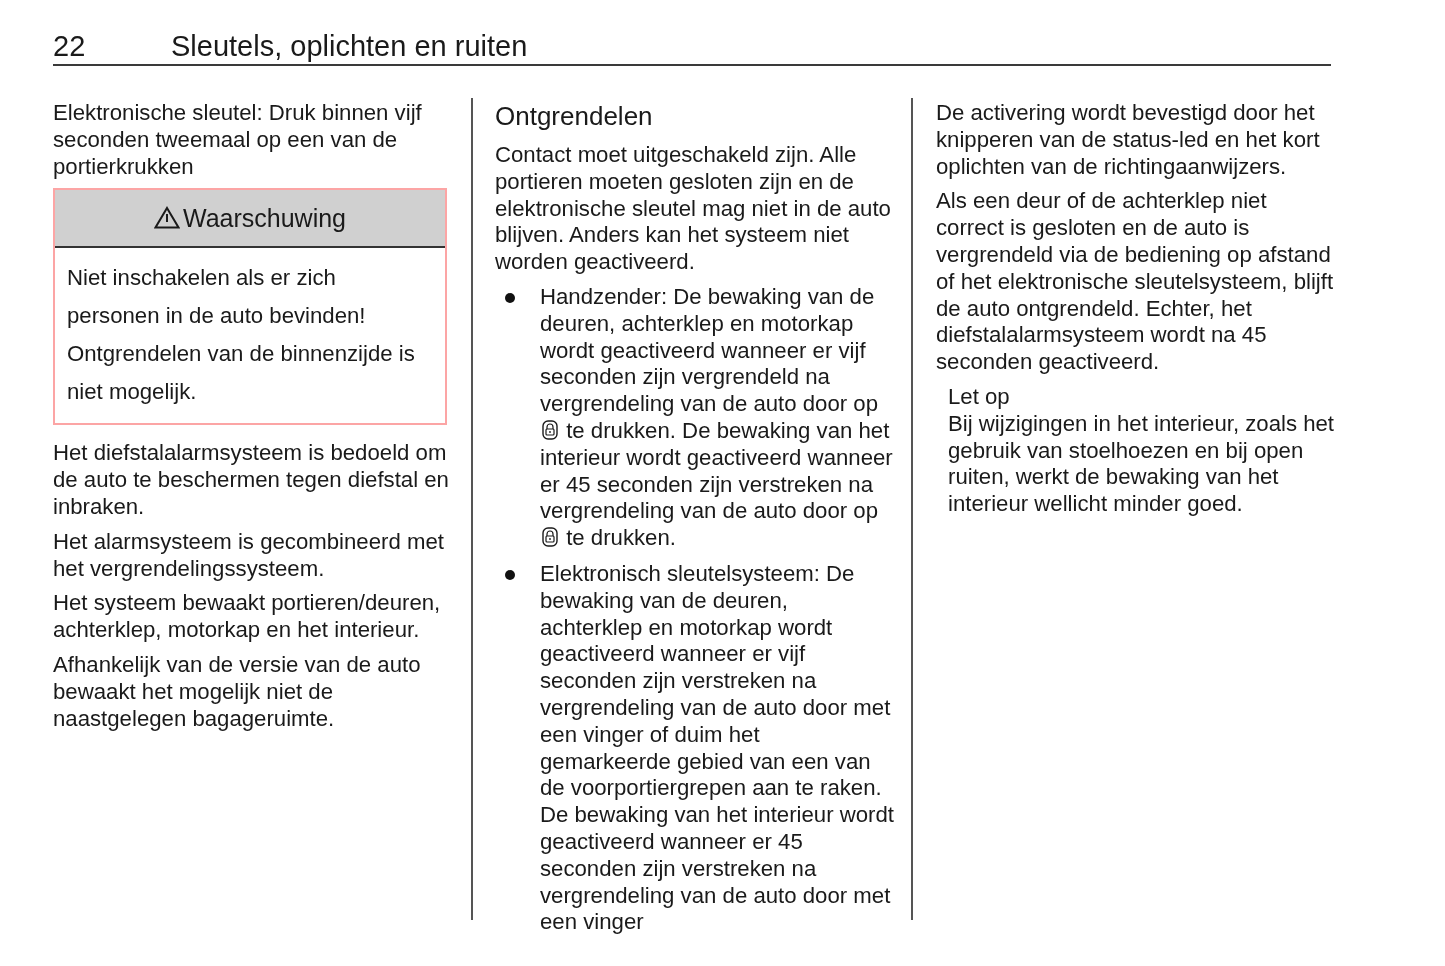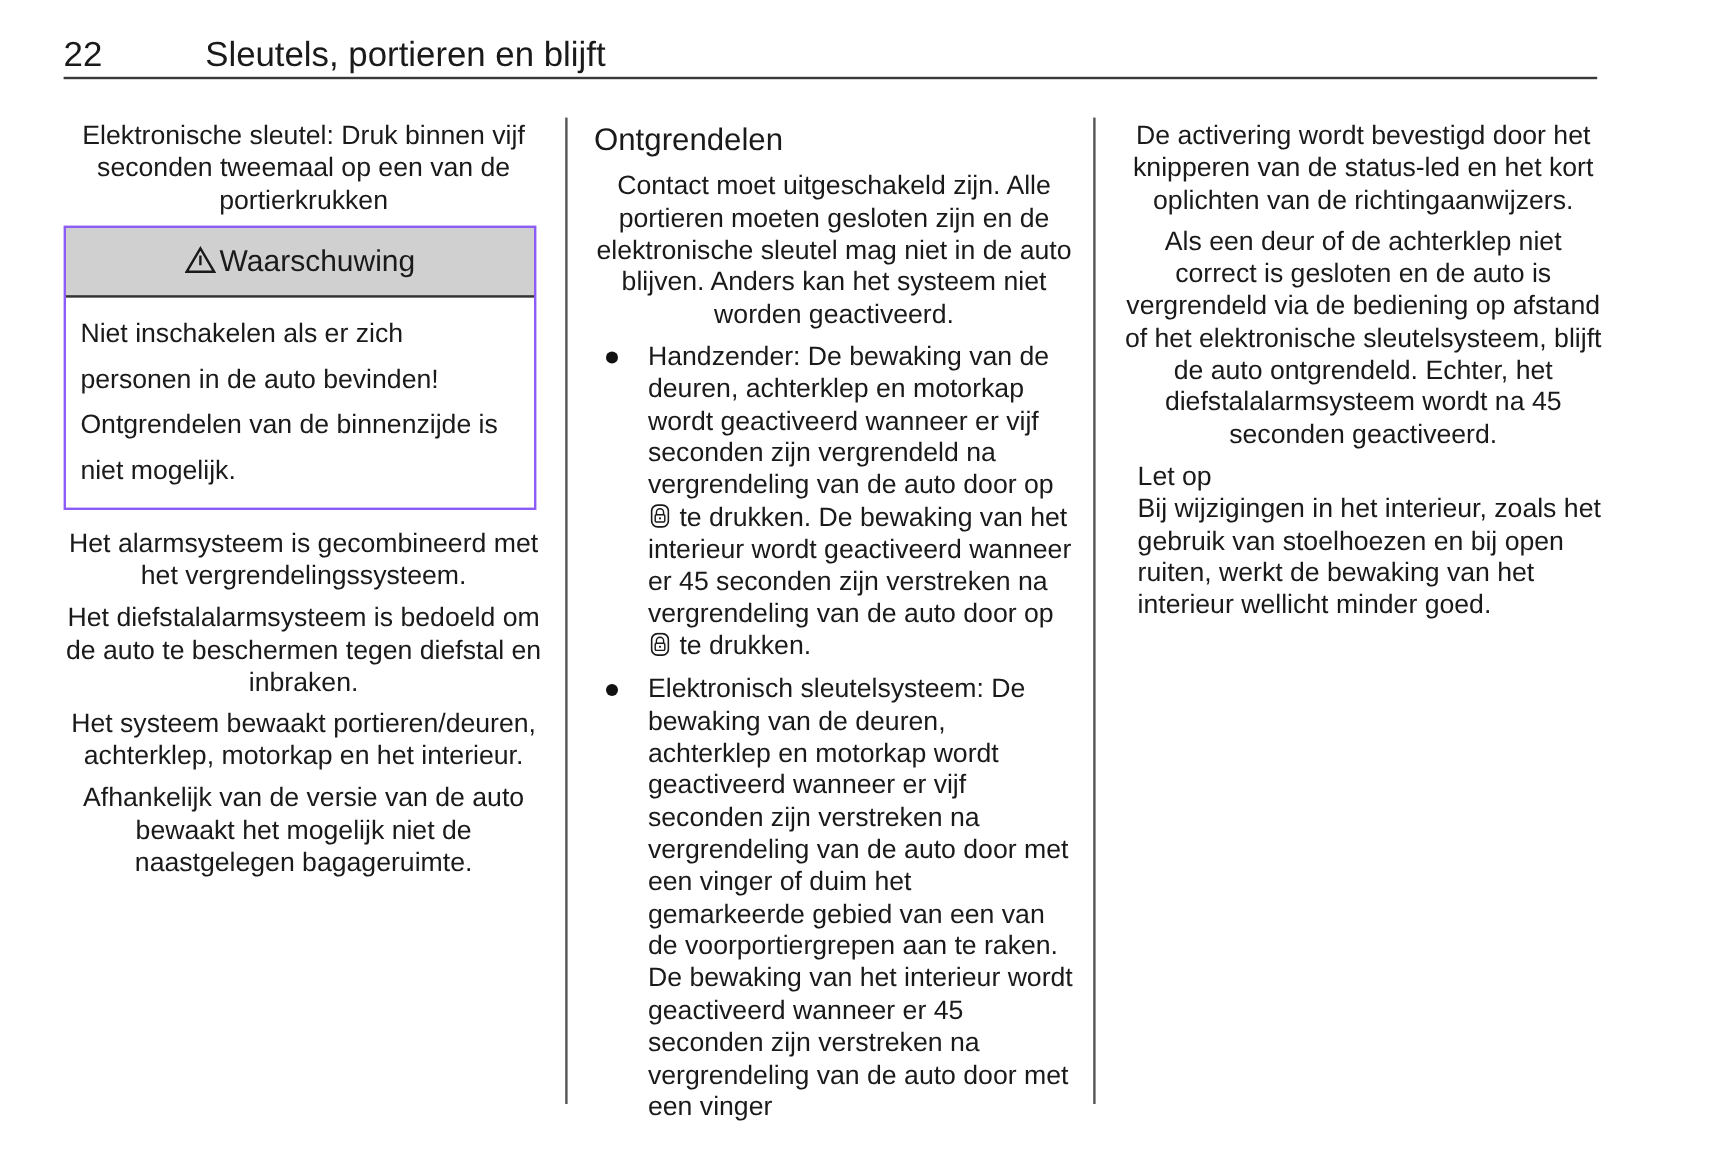--- a/index.html
+++ b/index.html
@@ -5,61 +5,61 @@
   html, body { margin: 0; padding: 0; background: #ffffff; }
   body {
     width: 1445px; height: 966px; position: relative; overflow: hidden;
     font-family: "Liberation Sans", sans-serif; color: #1a1a1a;
   }
   .header { position: absolute; left: 53px; top: 28px; width: 1278px; height: 36px; border-bottom: 2px solid #3a3a3a; }
   .page-num { position: absolute; left: 0; top: 0; font-size: 29px; line-height: 36px; }
   .page-title { position: absolute; left: 118px; top: 0; font-size: 29px; line-height: 36px; }
   .divider { position: absolute; top: 98px; width: 2px; height: 822px; background: #555555; }
   .col { position: absolute; top: 100px; font-size: 22.2px; line-height: 26.8px; }
-  .col p { margin: 0 0 8px 0; text-align: center; }
+  .col p { margin: 0 0 8px 0; }
   .col1 { left: 53px; width: 400px; }
   .col2 { left: 495px; width: 400px; }
   .col3 { left: 936px; width: 400px; }
   .h1 { font-size: 32px; line-height: 40px; margin: 27px 0 9px 0; }
   .h2 { font-size: 26px; line-height: 32px; margin: 0 0 10px 0; }
-  .warn { border: 2px solid #8b5cf6; width: 390px; margin-bottom: 15px; }
+  .warn { border: 2px solid #fca5a5; width: 390px; margin-bottom: 15px; }
   .warn-head { background: #d0d0d0; border-bottom: 2px solid #333333; height: 56px; line-height: 56px; text-align: center; font-size: 25px; }
   .warn-head svg { vertical-align: -2px; margin-right: 3px; }
   .warn-body { padding: 11px 12px 12px 12px; font-size: 22.2px; line-height: 38px; }
   .bullet { position: relative; padding-left: 45px; margin-bottom: 9px; }
   .bullet .dot { position: absolute; left: 10px; top: 9px; width: 10px; height: 10px; border-radius: 50%; background: #111111; }
   .lock { display: inline-block; vertical-align: -2px; margin: 0 2px; }
   .indent { padding-left: 45px; margin-bottom: 8px; }
   .note { padding-left: 12px; }
   .note-label { display: block; }
 </style>
 </head>
 <body>
 
 <div class="header">
   <span class="page-num">22</span>
-  <span class="page-title">Sleutels, portieren en blijft</span>
+  <span class="page-title">Sleutels, oplichten en ruiten</span>
 </div>
 
 <div class="divider" style="left:471px;"></div>
 <div class="divider" style="left:911px;"></div>
 
 <div class="col col1">
   <p>Elektronische sleutel: Druk binnen vijf seconden tweemaal op een van de portierkrukken</p>
   <div class="warn">
     <div class="warn-head">
       <svg width="26" height="23" viewBox="0 0 26 23">
         <polygon points="13,2 24.5,21.5 1.5,21.5" fill="none" stroke="#1a1a1a" stroke-width="2"></polygon>
         <line x1="13" y1="8" x2="13" y2="16" stroke="#1a1a1a" stroke-width="2"></line>
       </svg><span>Waarschuwing</span>
     </div>
     <div class="warn-body">Niet inschakelen als er zich personen in de auto bevinden! Ontgrendelen van de binnenzijde is niet mogelijk.</div>
   </div>
+  <p>Het diefstalalarmsysteem is bedoeld om de auto te beschermen tegen diefstal en inbraken.</p>
   <p>Het alarmsysteem is gecombineerd met het vergrendelingssysteem.</p>
-  <p>Het diefstalalarmsysteem is bedoeld om de auto te beschermen tegen diefstal en inbraken.</p>
   <p>Het systeem bewaakt portieren/deuren, achterklep, motorkap en het interieur.</p>
   <p>Afhankelijk van de versie van de auto bewaakt het mogelijk niet de naastgelegen bagageruimte.</p>
 </div>
 
 <div class="col col2">
   <div class="h2">Ontgrendelen</div>
   <p>Contact moet uitgeschakeld zijn. Alle portieren moeten gesloten zijn en de elektronische sleutel mag niet in de auto blijven. Anders kan het systeem niet worden geactiveerd.</p>
   <div class="bullet">
     <span class="dot"></span>
     <span>Handzender: De bewaking van de deuren, achterklep en motorkap wordt geactiveerd wanneer er vijf seconden zijn vergrendeld na vergrendeling van de auto door op</span>

